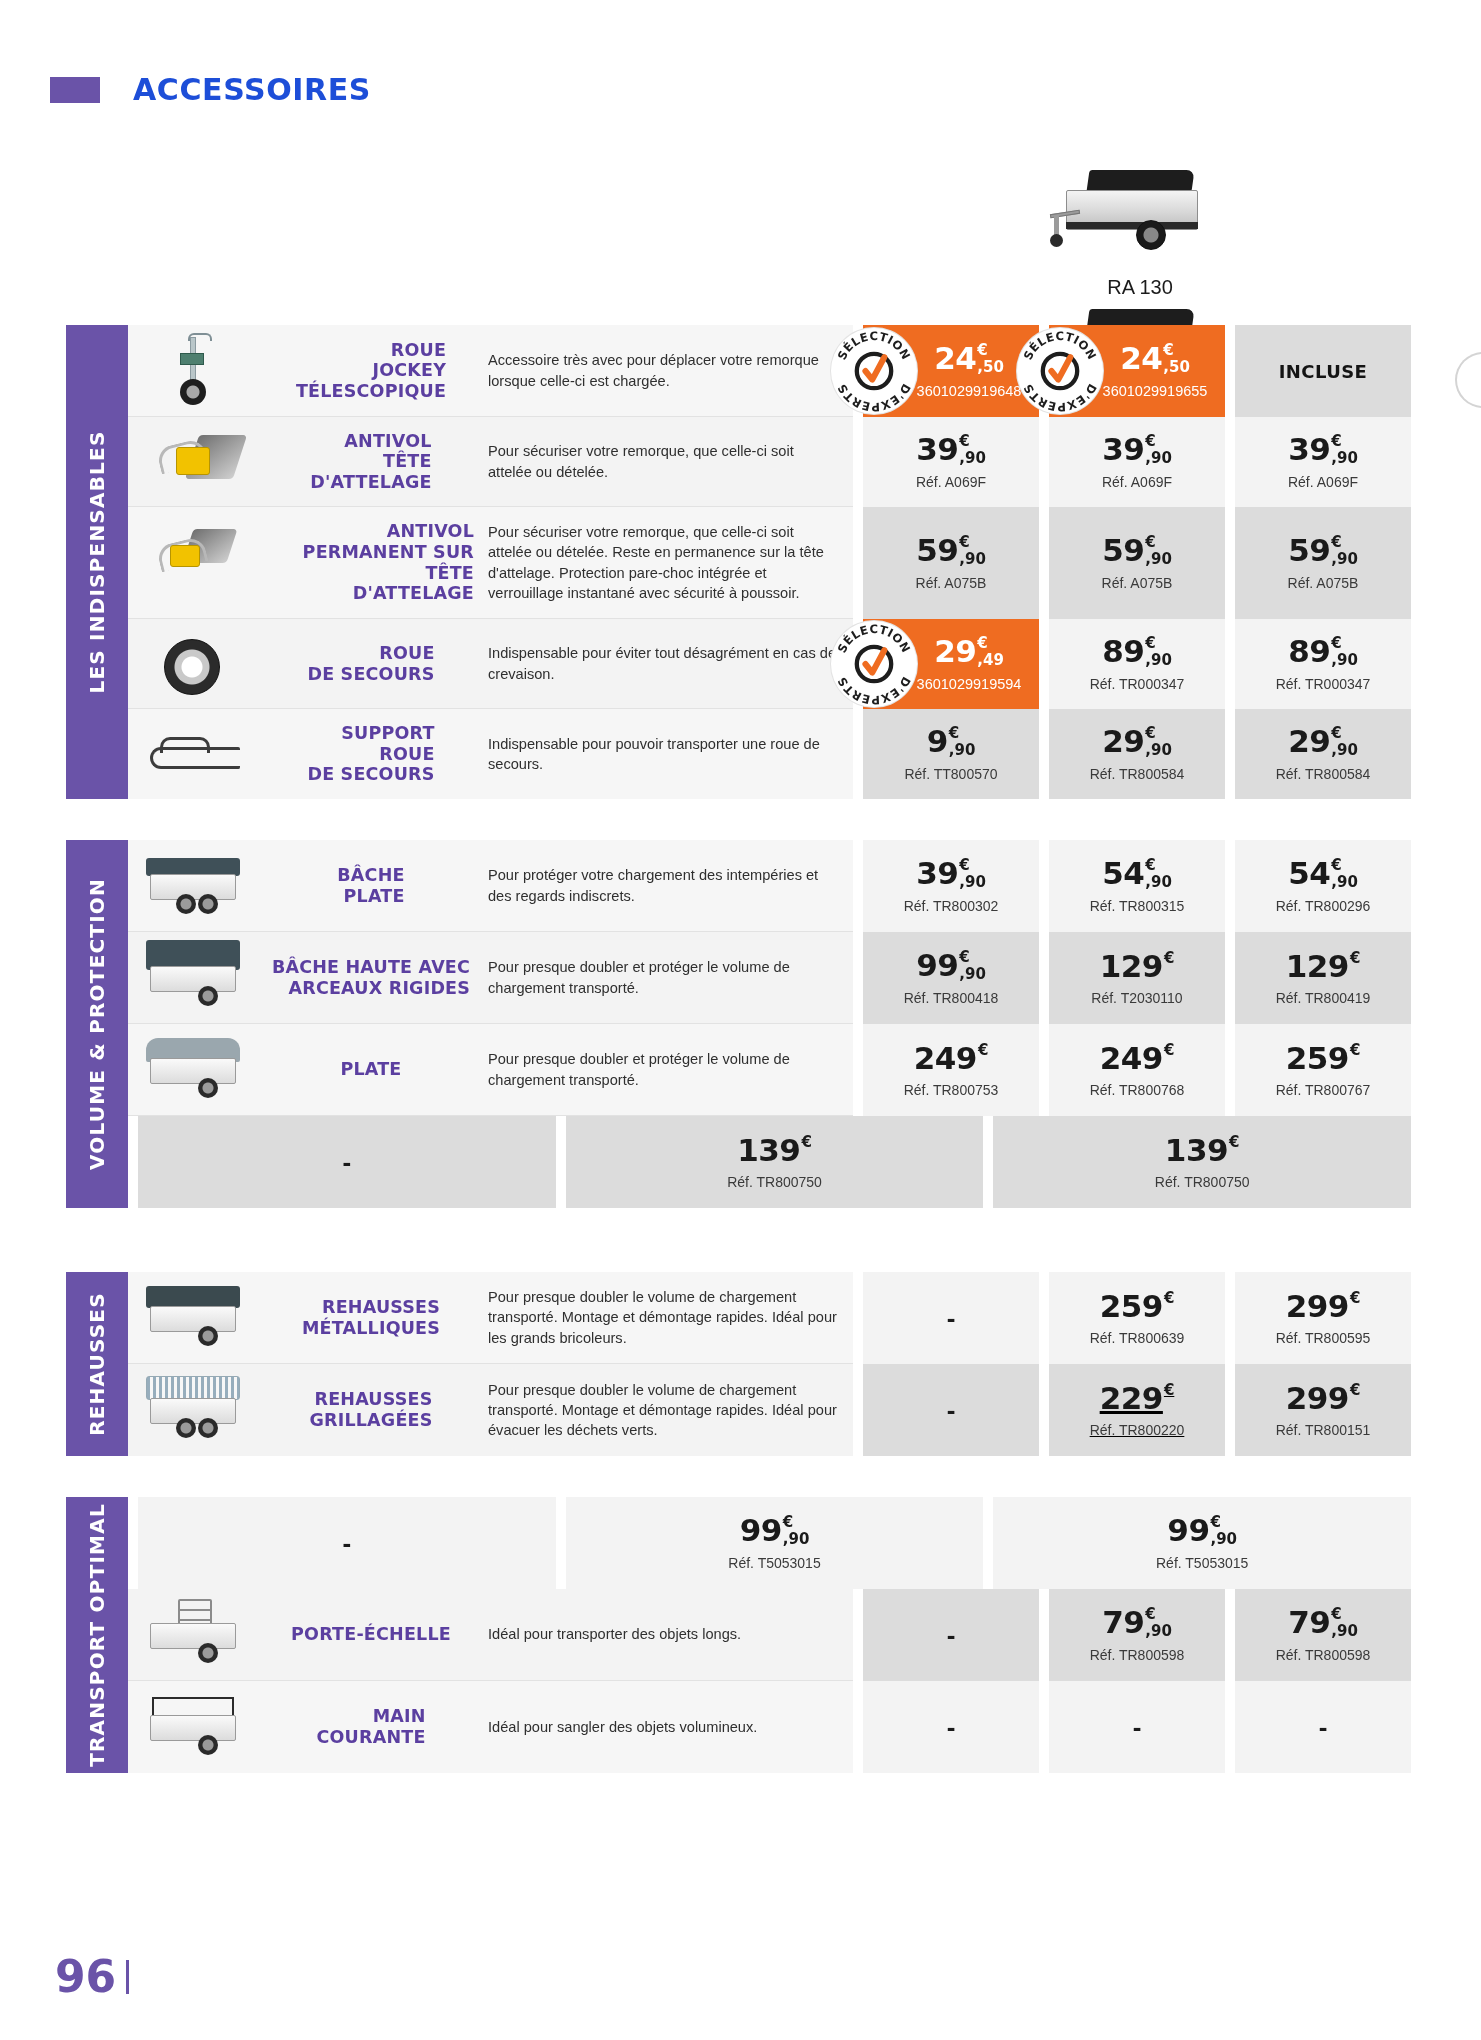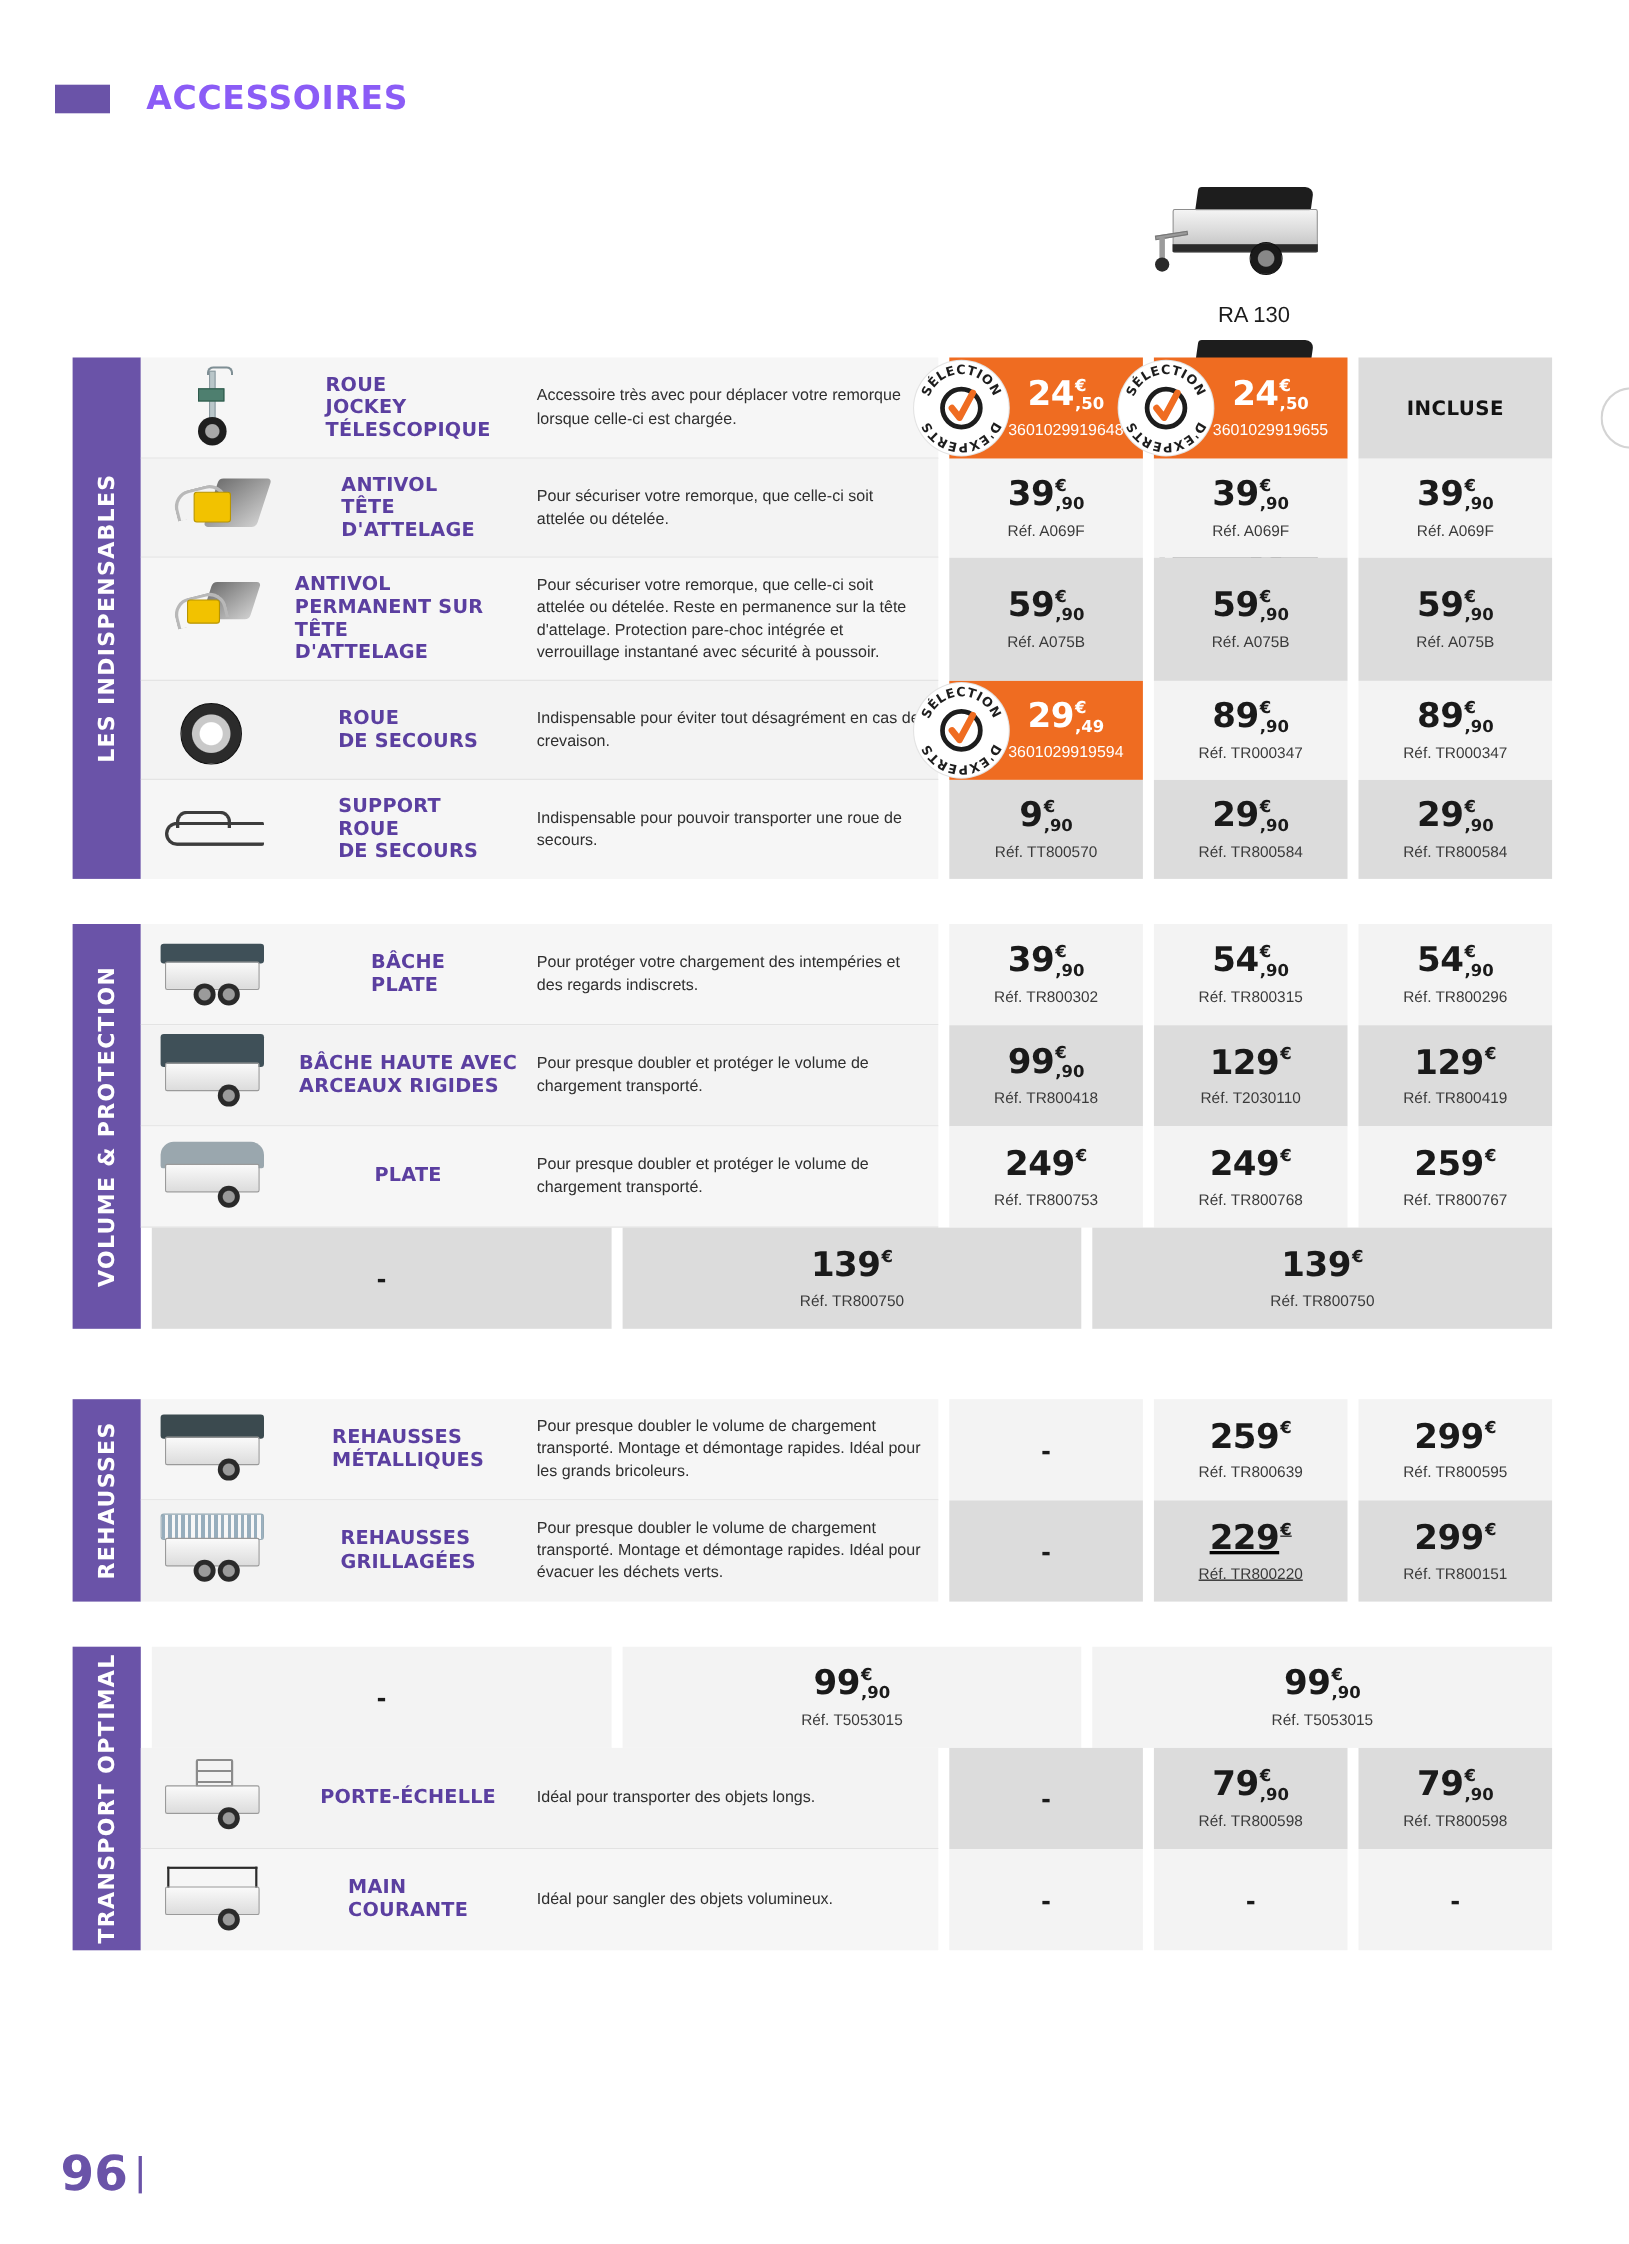--- a/index.html
+++ b/index.html
@@ -23,21 +23,21 @@
     left: 50px; top: 72px;
     display: flex; align-items: center; gap: 33px;
   }
   .header-swatch {
     width: 50px; height: 26px;
     background: #6A53A8;
   }
   .header-title {
     font-size: 30px;
     font-weight: bold;
-    color: #8b5cf6;
+    color: #1d4ed8;
     letter-spacing: 0.6px;
     font-family: "DejaVu Sans", sans-serif;
   }
 
   
   .col-heads {
     position: absolute;
     left: 855px; top: 160px;
     width: 570px; height: 160px;
     display: flex;
@@ -151,21 +151,21 @@
 
   .cell-img {
     flex: 0 0 132px;
     position: relative;
   }
   .cell-img .mini { position: absolute; inset: 8px; }
 
   .cell-name {
     flex: 0 0 222px;
     display: flex; align-items: center; justify-content: center;
-    text-align: left;
+    text-align: right;
     padding: 6px 8px;
   }
   .cell-name span {
     color: #5B3FA0;
     font-weight: bold;
     font-size: 17.5px;
     line-height: 1.18;
     letter-spacing: 0.2px;
     font-family: "DejaVu Sans", sans-serif;
   }

